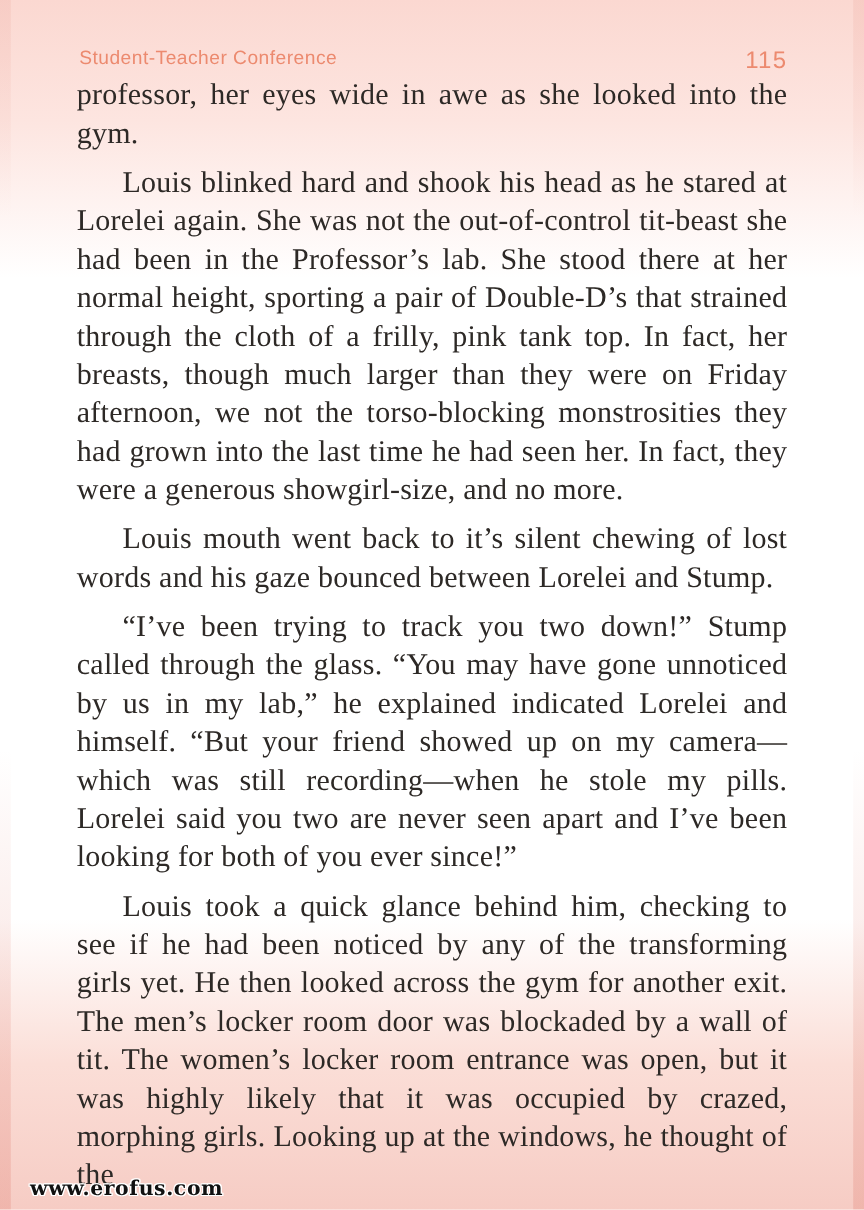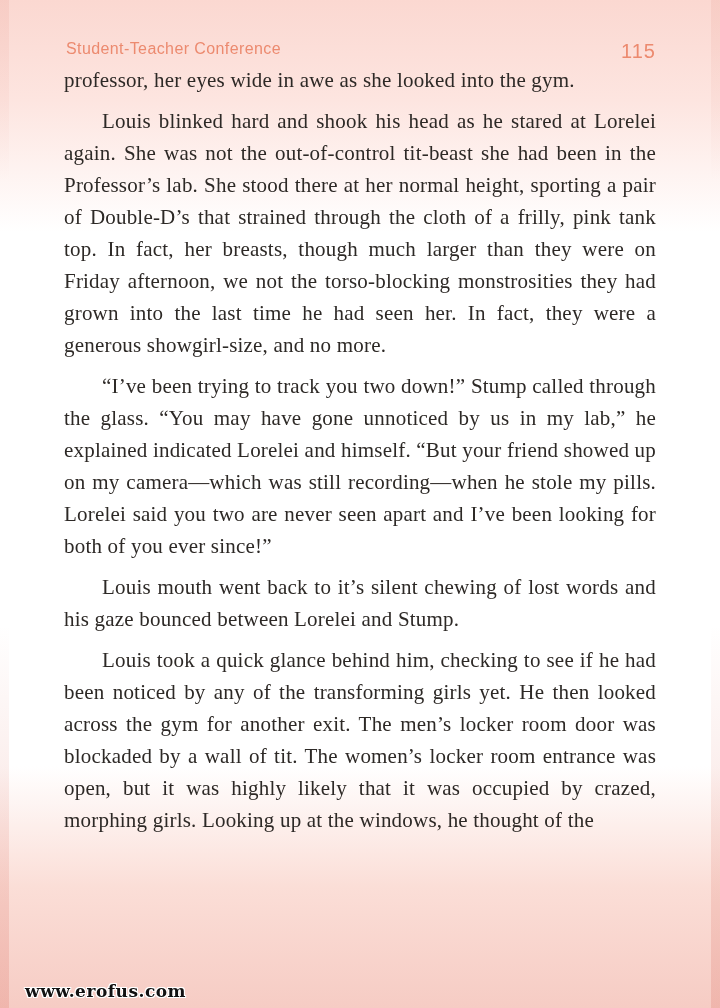--- a/index.html
+++ b/index.html
@@ -63,21 +63,21 @@
   .page-number {
     font-size: 20px;
     letter-spacing: 1px;
   }
   .page-body {
     position: absolute;
     top: 64px;
     left: 64px;
     width: 592px;
     color: var(--text, #2d2926);
-    font-size: 21px;
+    font-size: 25px;
     line-height: 32px;
     text-align: justify;
     hyphens: none;
     letter-spacing: 0.2px;
   }
   .para {
     margin: 0 0 9px 0;
     text-indent: 0;
   }
   .para.indent {
@@ -111,19 +111,19 @@
   <div class="edge right"></div>
 
   <header class="page-header">
     <span class="running-title">Student-Teacher Conference</span>
     <span class="page-number">115</span>
   </header>
 
   <main class="page-body">
     <p class="para">professor, her eyes wide in awe as she looked into the gym.</p>
     <p class="para indent">Louis blinked hard and shook his head as he stared at Lorelei again. She was not the out-of-control tit-beast she had been in the Professor’s lab. She stood there at her normal height, sporting a pair of Double-D’s that strained through the cloth of a frilly, pink tank top.  In fact, her breasts, though much larger than they were on Friday afternoon, we not the torso-blocking monstrosities they had grown into the last time he had seen her. In fact, they were a generous showgirl-size, and no more.</p>
+    <p class="para indent">Louis mouth went back to it’s silent chewing of lost words and his gaze bounced between Lorelei and Stump.</p>
     <p class="para indent">“I’ve been trying to track you two down!” Stump called through the glass. “You may have gone unnoticed by us in my lab,” he explained indicated Lorelei and himself. “But your friend showed up on my camera—which was still recording—when he stole my pills. Lorelei said you two are never seen apart and I’ve been looking for both of you ever since!”</p>
-    <p class="para indent">Louis mouth went back to it’s silent chewing of lost words and his gaze bounced between Lorelei and Stump.</p>
     <p class="para indent">Louis took a quick glance behind him, checking to see if he had been noticed by any of the transforming girls yet. He then looked across the gym for another exit. The men’s locker room door was blockaded by a wall of tit. The women’s locker room entrance was open, but it was highly likely that it was occupied by crazed, morphing girls. Looking up at the windows, he thought of the</p>
   </main>
 
   <div class="watermark">www.erofus.com</div>
 </div>
 
 </body></html>

